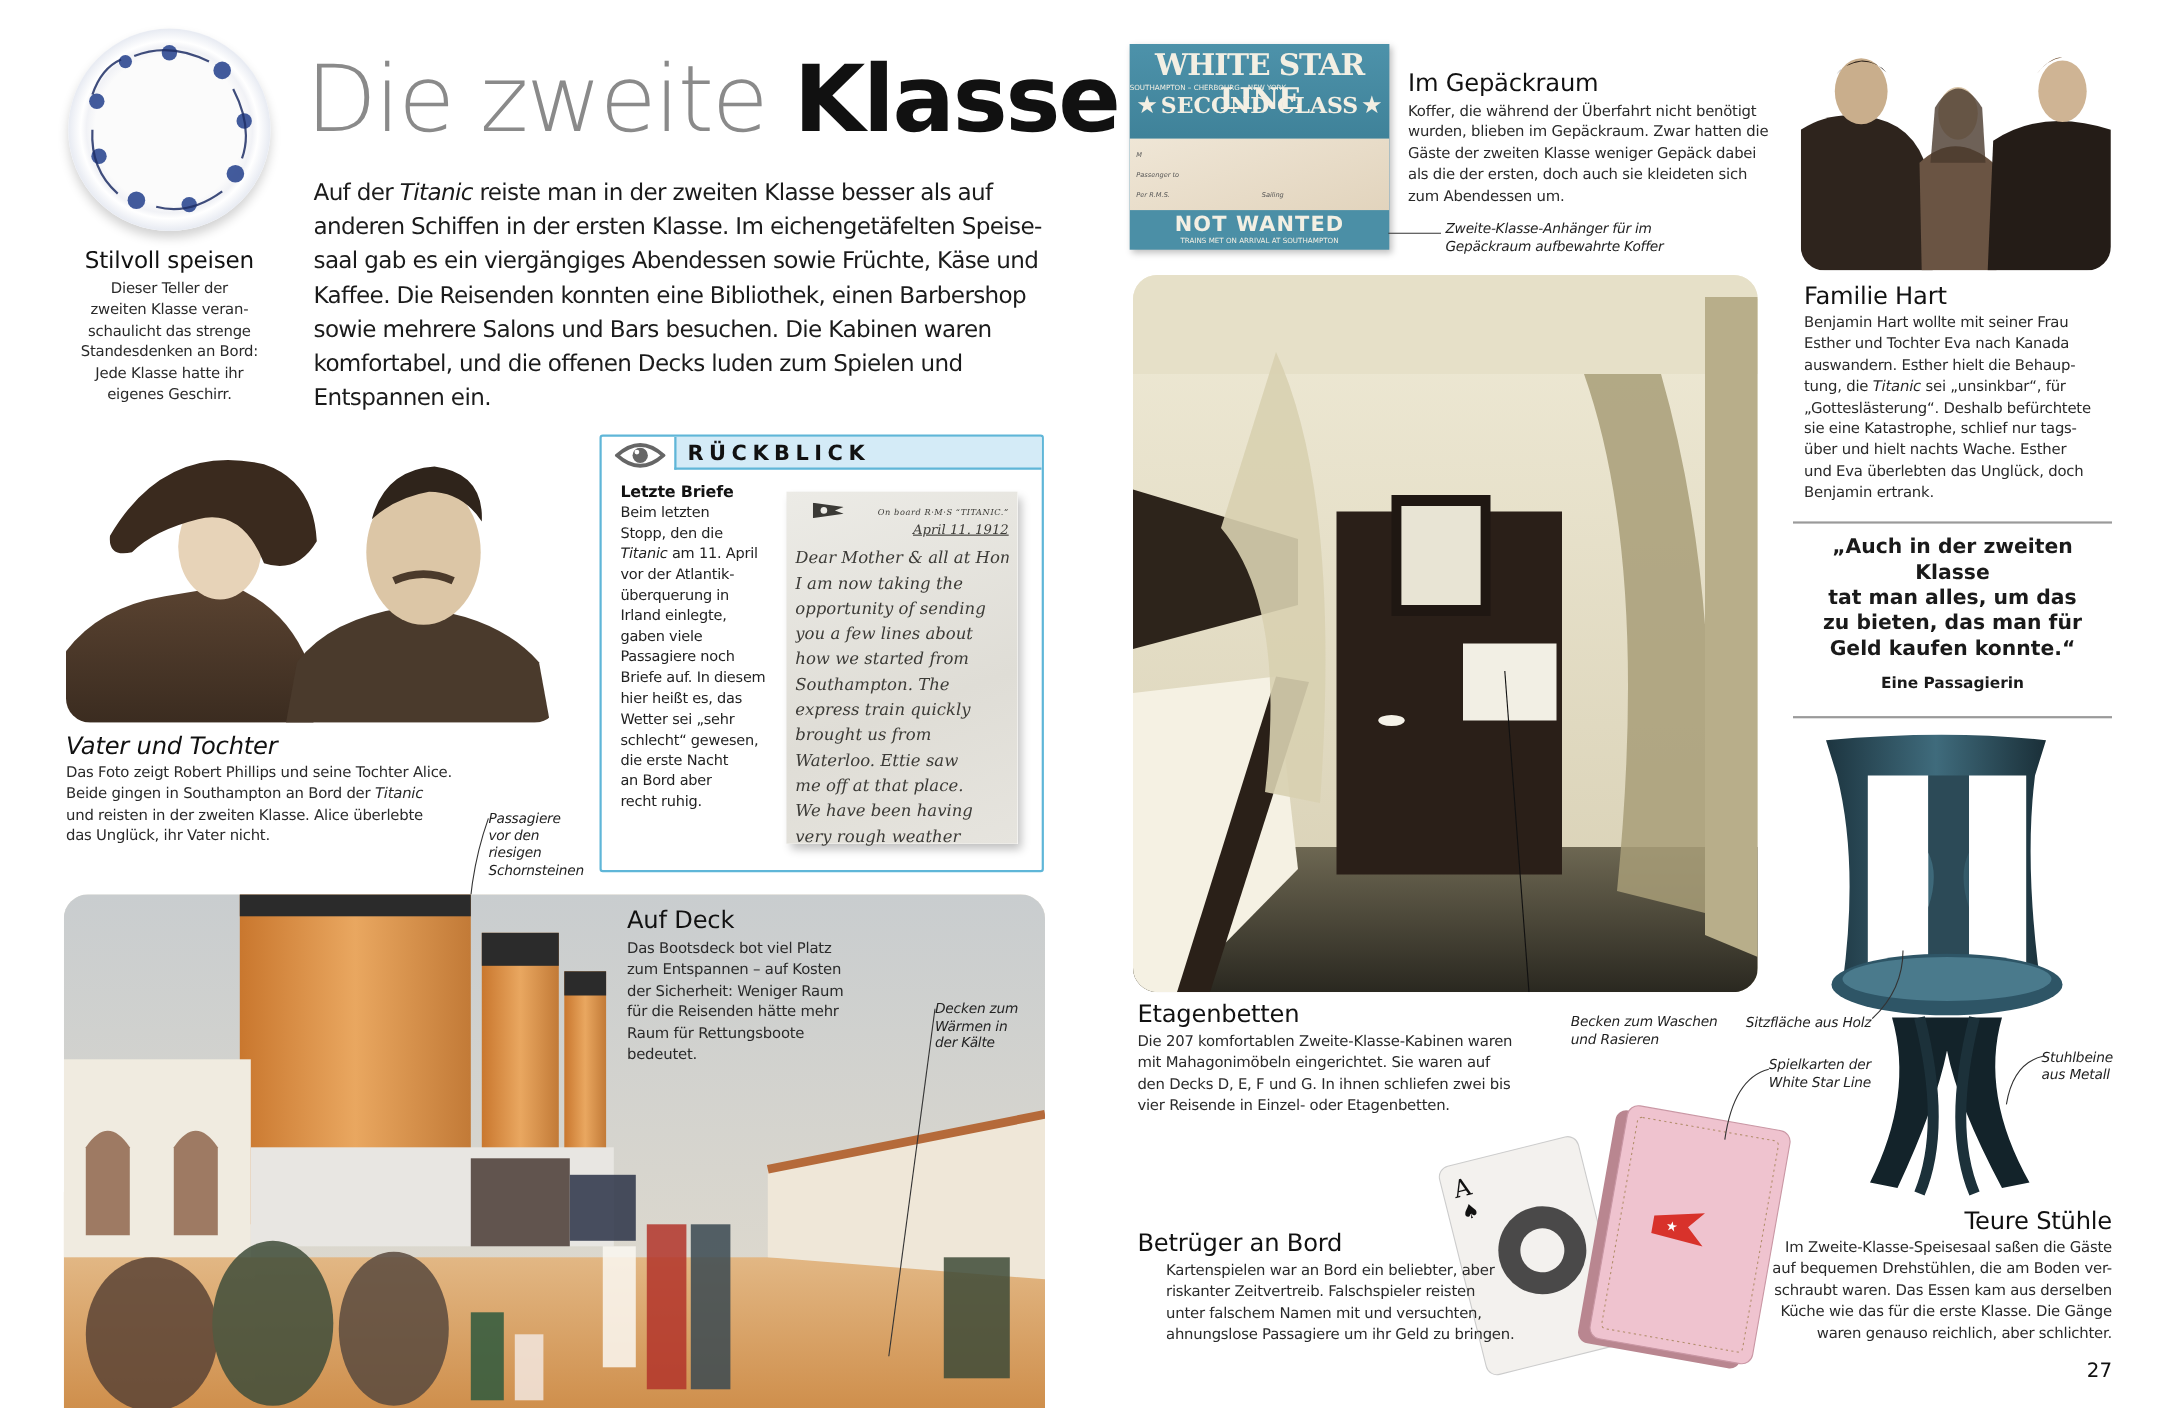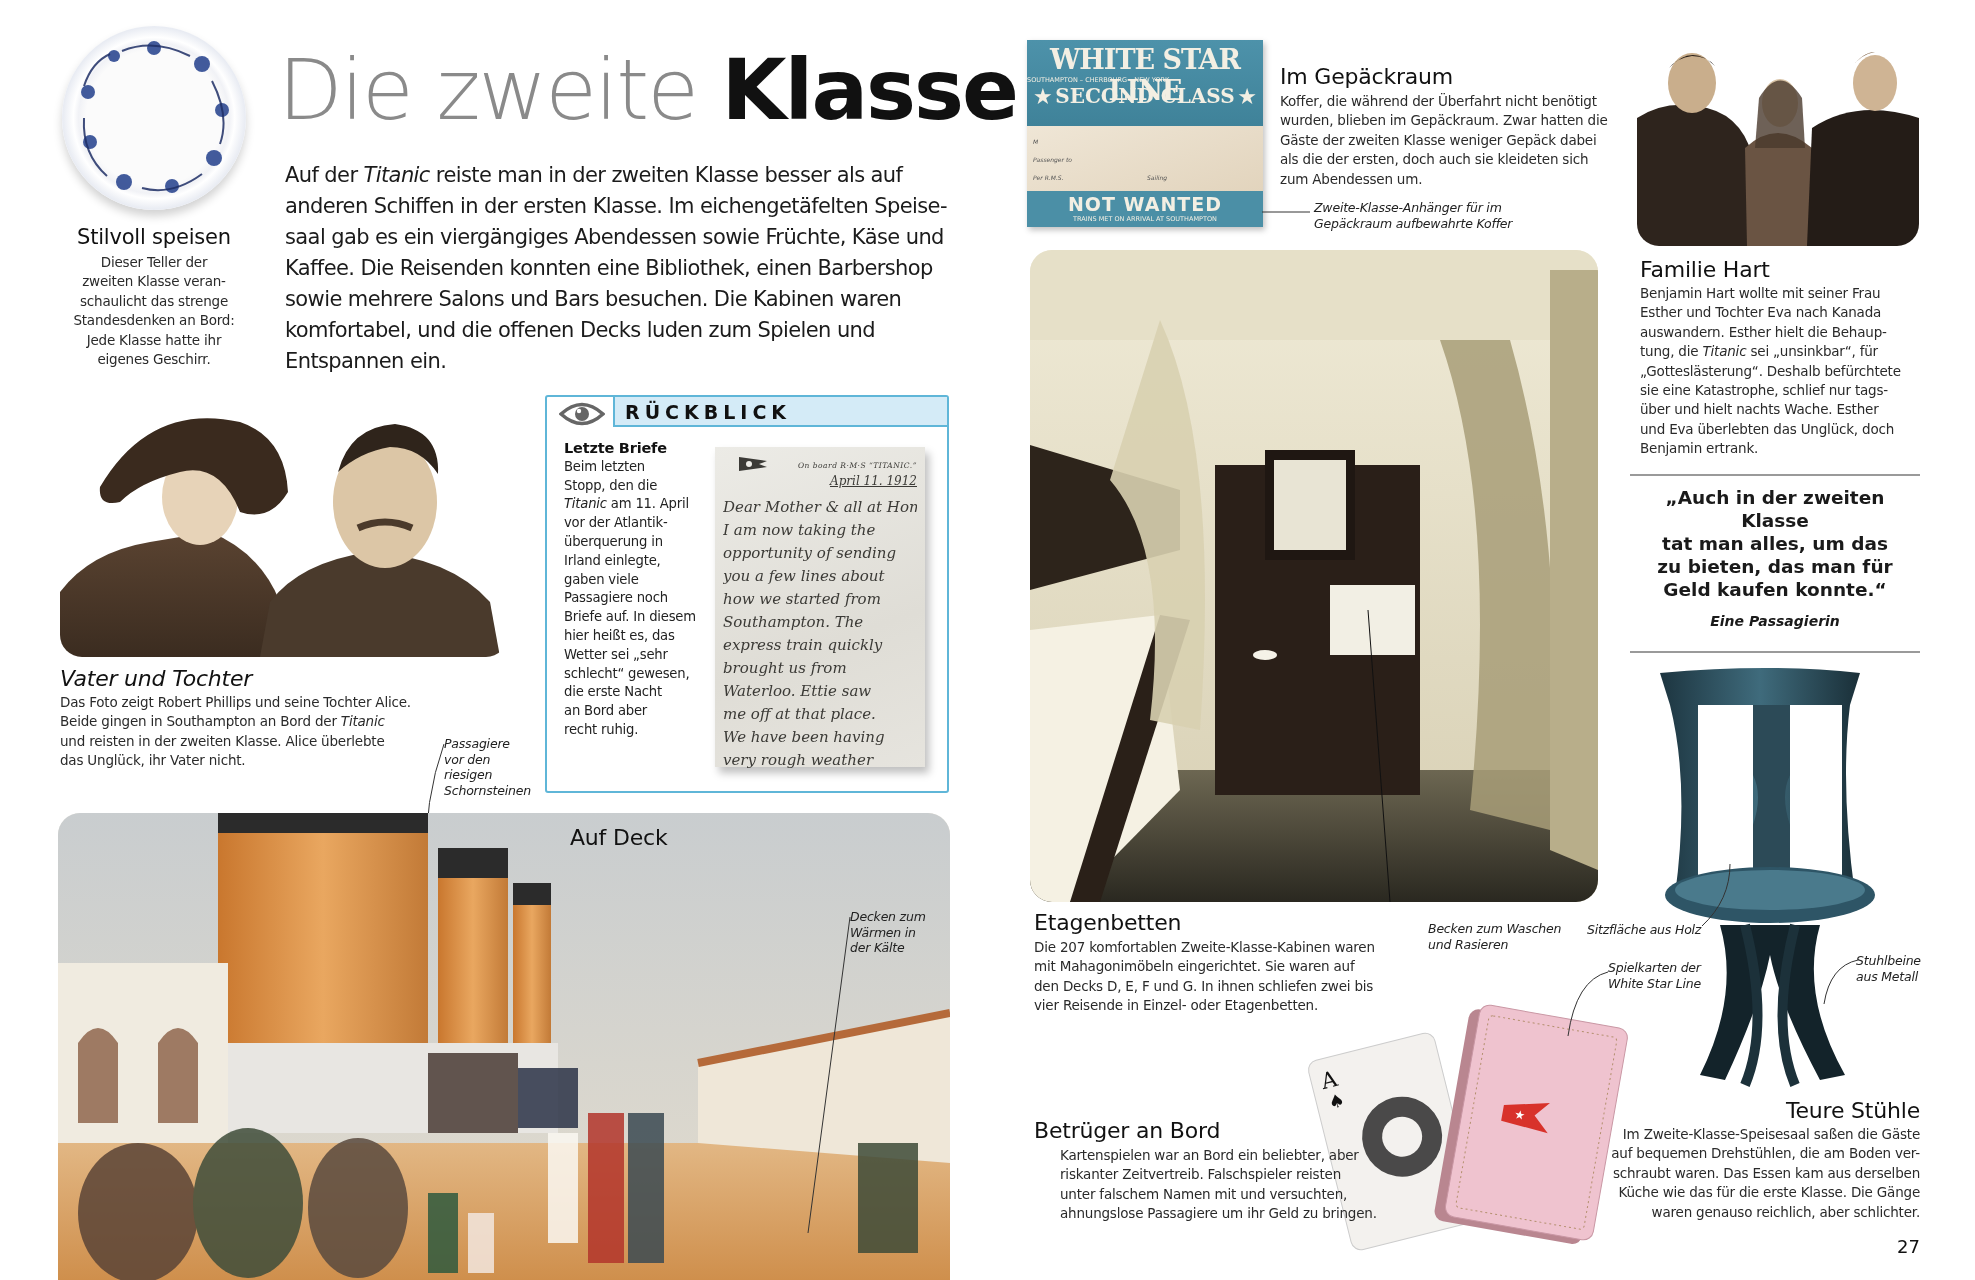--- a/index.html
+++ b/index.html
@@ -54,21 +54,21 @@
   .fam { left: 1637px; top: 38px; width: 282px; height: 208px; border-radius: 0 0 22px 22px; }
 
   
   .cabin { left: 1030px; top: 250px; width: 568px; height: 652px; border-radius: 22px; }
 
   
   .rule { position: absolute; left: 1630px; width: 290px; height: 2px; background: #9a9a9a; }
   .quote { left: 1630px; top: 486px; width: 290px; text-align: center; font-weight: 700; color: #1a1a1a; }
   .quote .q1 { font-size: 18.5px; line-height: 23px; }
   .quote .q2 { font-size: 31px; line-height: 36px; }
-  .quote .src { font-size: 14px; margin-top: 12px; font-style: italic; }
+  .quote .src { font-size: 14px; margin-top: 12px; }
 
   .chair { left: 1650px; top: 665px; width: 250px; height: 430px; }
   .cards { left: 1300px; top: 990px; width: 330px; height: 270px; }
 </style>
 </head>
 <body>
 
 <div class="abs plate">
   <svg viewBox="0 0 184 184" width="184" height="184">
     <g fill="#2f4a92" opacity="0.9">
@@ -236,20 +236,28 @@
       <ellipse cx="300" cy="395" rx="50" ry="70" fill="#5a4a3e"></ellipse>
       <rect x="490" y="320" width="30" height="110" fill="#fbf8f2"></rect>
       <rect x="530" y="300" width="36" height="150" fill="#b3352b"></rect>
       <rect x="570" y="300" width="36" height="150" fill="#3b4a52"></rect>
       <rect x="800" y="330" width="60" height="110" fill="#3d4a37"></rect>
       <rect x="370" y="380" width="30" height="80" fill="#2f5a3e"></rect>
       <rect x="410" y="400" width="26" height="60" fill="#f3e7df"></rect>
     </g>
   </svg>
   <div class="abs cap-h" style="left:512px; top:12px;">Auf Deck</div>
+  <div class="abs" style="left:512px; top:40px; width:230px;">
+    <div class="cap-t">Das Bootsdeck bot viel Platz</div>
+    <div class="cap-t">zum Entspannen – auf Kosten</div>
+    <div class="cap-t">der Sicherheit: Weniger Raum</div>
+    <div class="cap-t">für die Reisenden hätte mehr</div>
+    <div class="cap-t">Raum für Rettungsboote</div>
+    <div class="cap-t">bedeutet.</div>
+  </div>
   <div class="abs note" style="left:792px; top:96px;">
     <div>Decken zum</div>
     <div>Wärmen in</div>
     <div>der Kälte</div>
   </div>
   <svg class="abs" style="left:730px; top:100px;" width="70" height="330">
     <path d="M62 4 L20 320" stroke="#333" stroke-width="1" fill="none"></path>
   </svg>
 </div>
 

